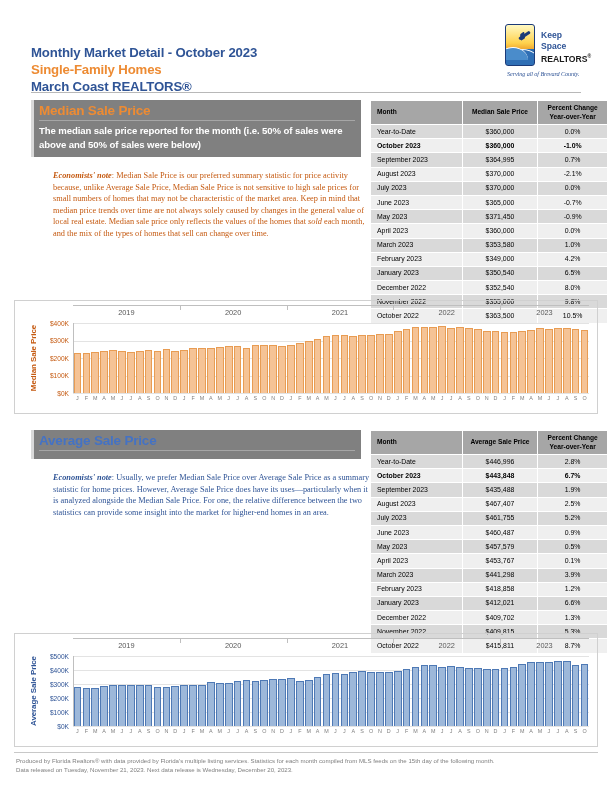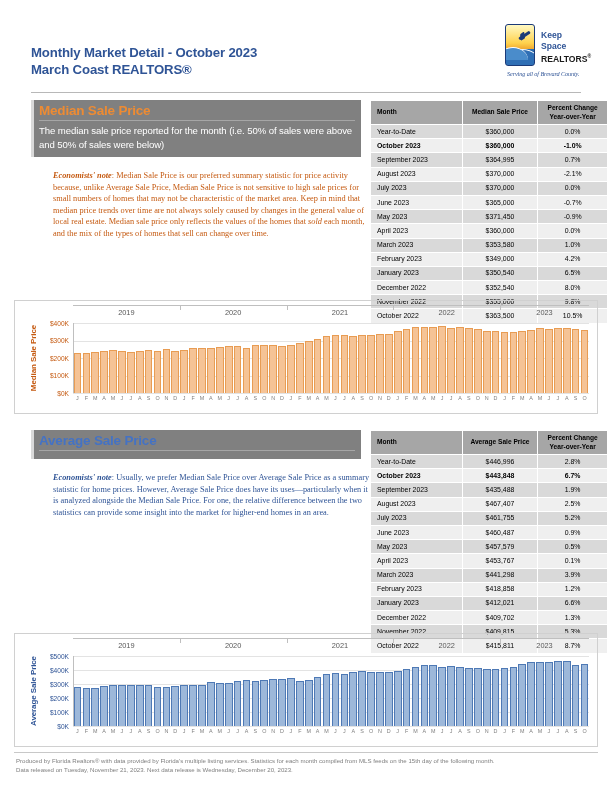--- a/index.html
+++ b/index.html
@@ -82,21 +82,21 @@
     background: #d9d9d9;
   }
   .sect-title {
     font-size: 13.5px; font-weight: bold; padding-left: 8px;
     line-height: 16px; letter-spacing: -0.2px;
   }
   .sect-title.orange { color: #ED8B33; }
   .sect-title.blue { color: #4472C4; }
   .sect-underline { height: 1px; background: #a6a6a6; margin: 1px 6px 3px 8px; }
   .sect-desc {
-    color: #ffffff; font-size: 9.6px; font-weight: normal;
+    color: #ffffff; font-size: 9.6px; font-weight: bold;
     line-height: 13.5px; padding: 0 8px 1px 8px; letter-spacing: -0.1px;
   }
 
   .note {
     font-family: "Liberation Serif", serif;
     font-size: 8.3px; line-height: 11.6px; width: 318px;
     margin-top: 13px; margin-left: 22px; text-align: left;
   }
   .note.orange { color: #C55A11; }
   .note.blue { color: #2F5496; }
@@ -159,20 +159,21 @@
     font-size: 6.1px; color: #808080; line-height: 8.6px;
   }
 </style>
 </head>
 <body>
 
 <div class="page">
 
   <div class="header">
     <div class="title-main">Monthly Market Detail - October 2023</div>
+    <div class="title-sub">Single-Family Homes</div>
     <div class="title-assoc">March Coast REALTORS®</div>
   </div>
   <div class="header-rule"></div>
 
   <div class="logo-wrap">
     <div class="logo-badge">
       <div class="rocket"></div>
       <div class="wave1"></div>
       <div class="wave2"></div>
     </div>

